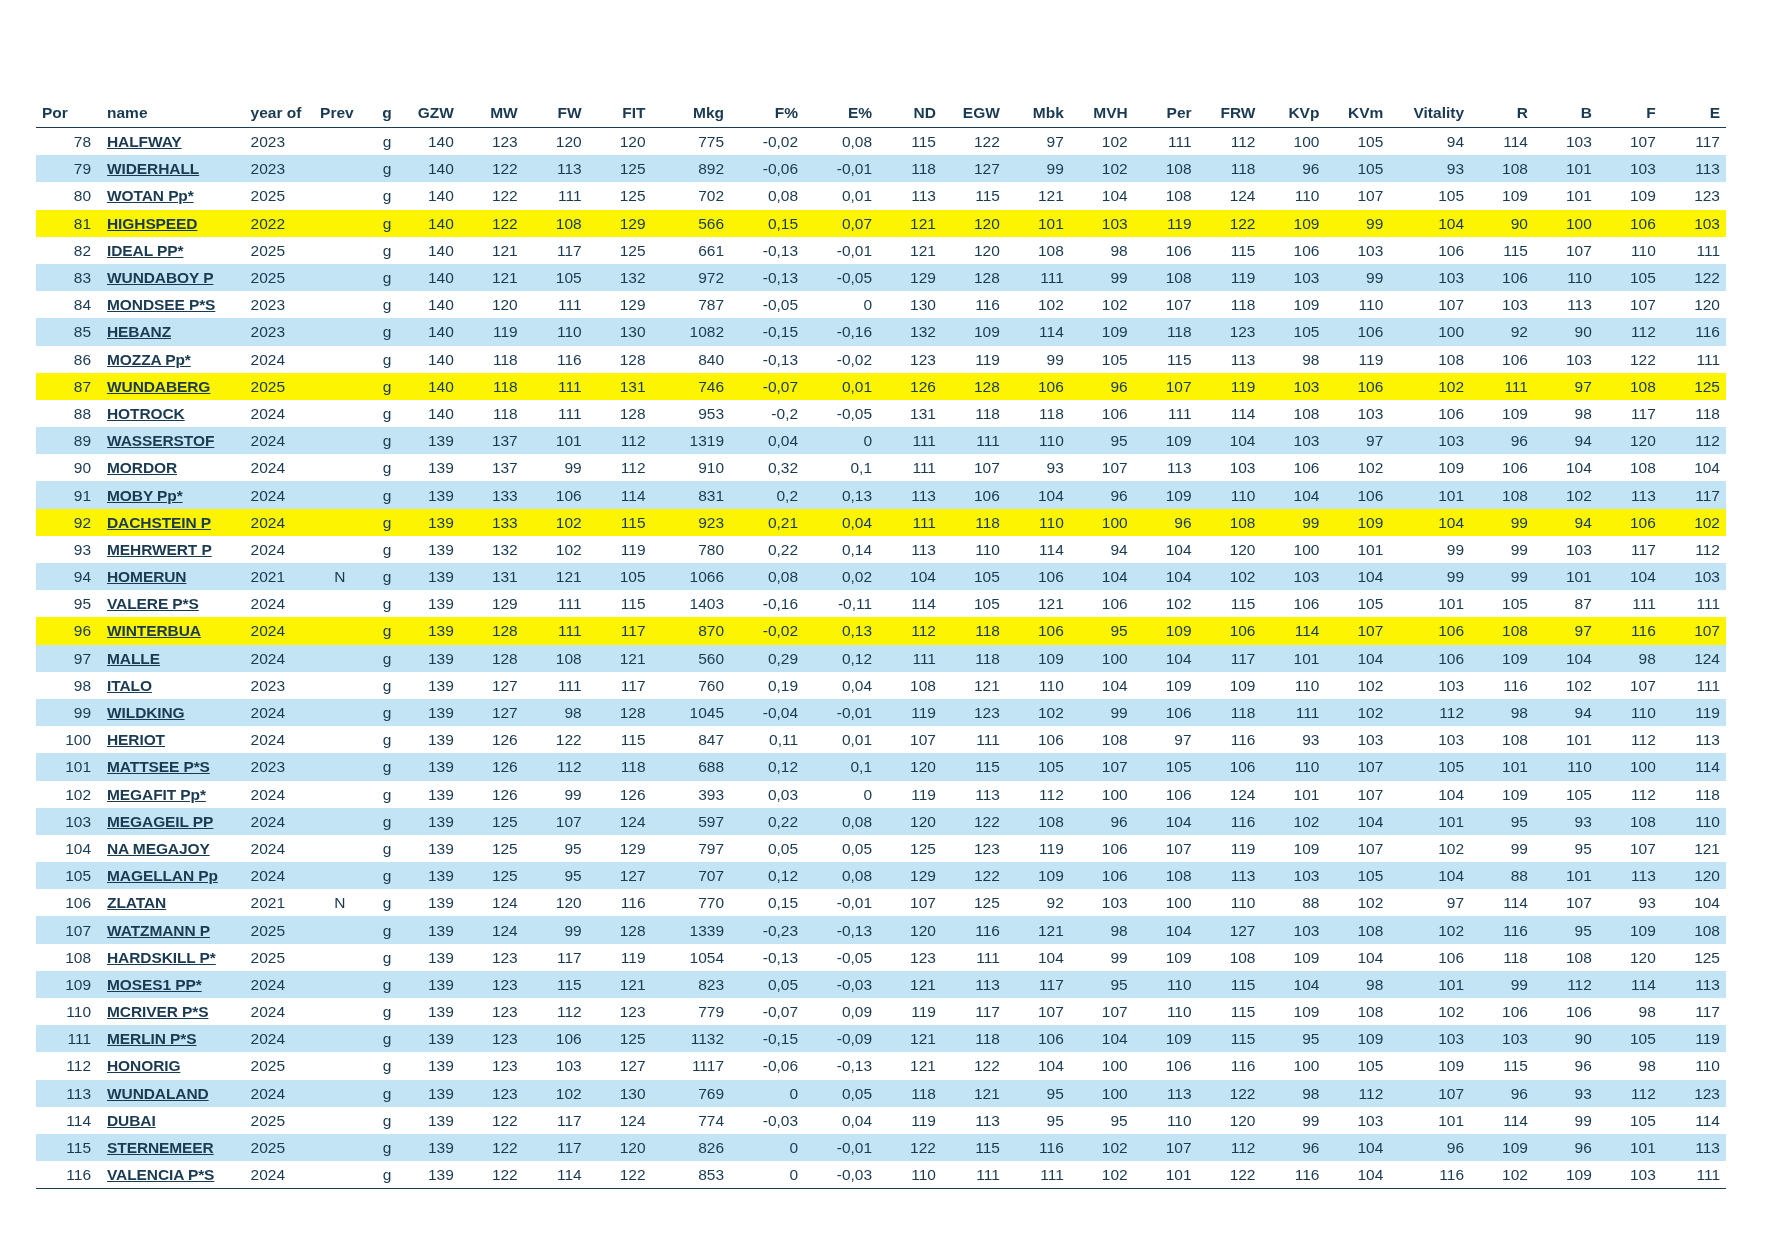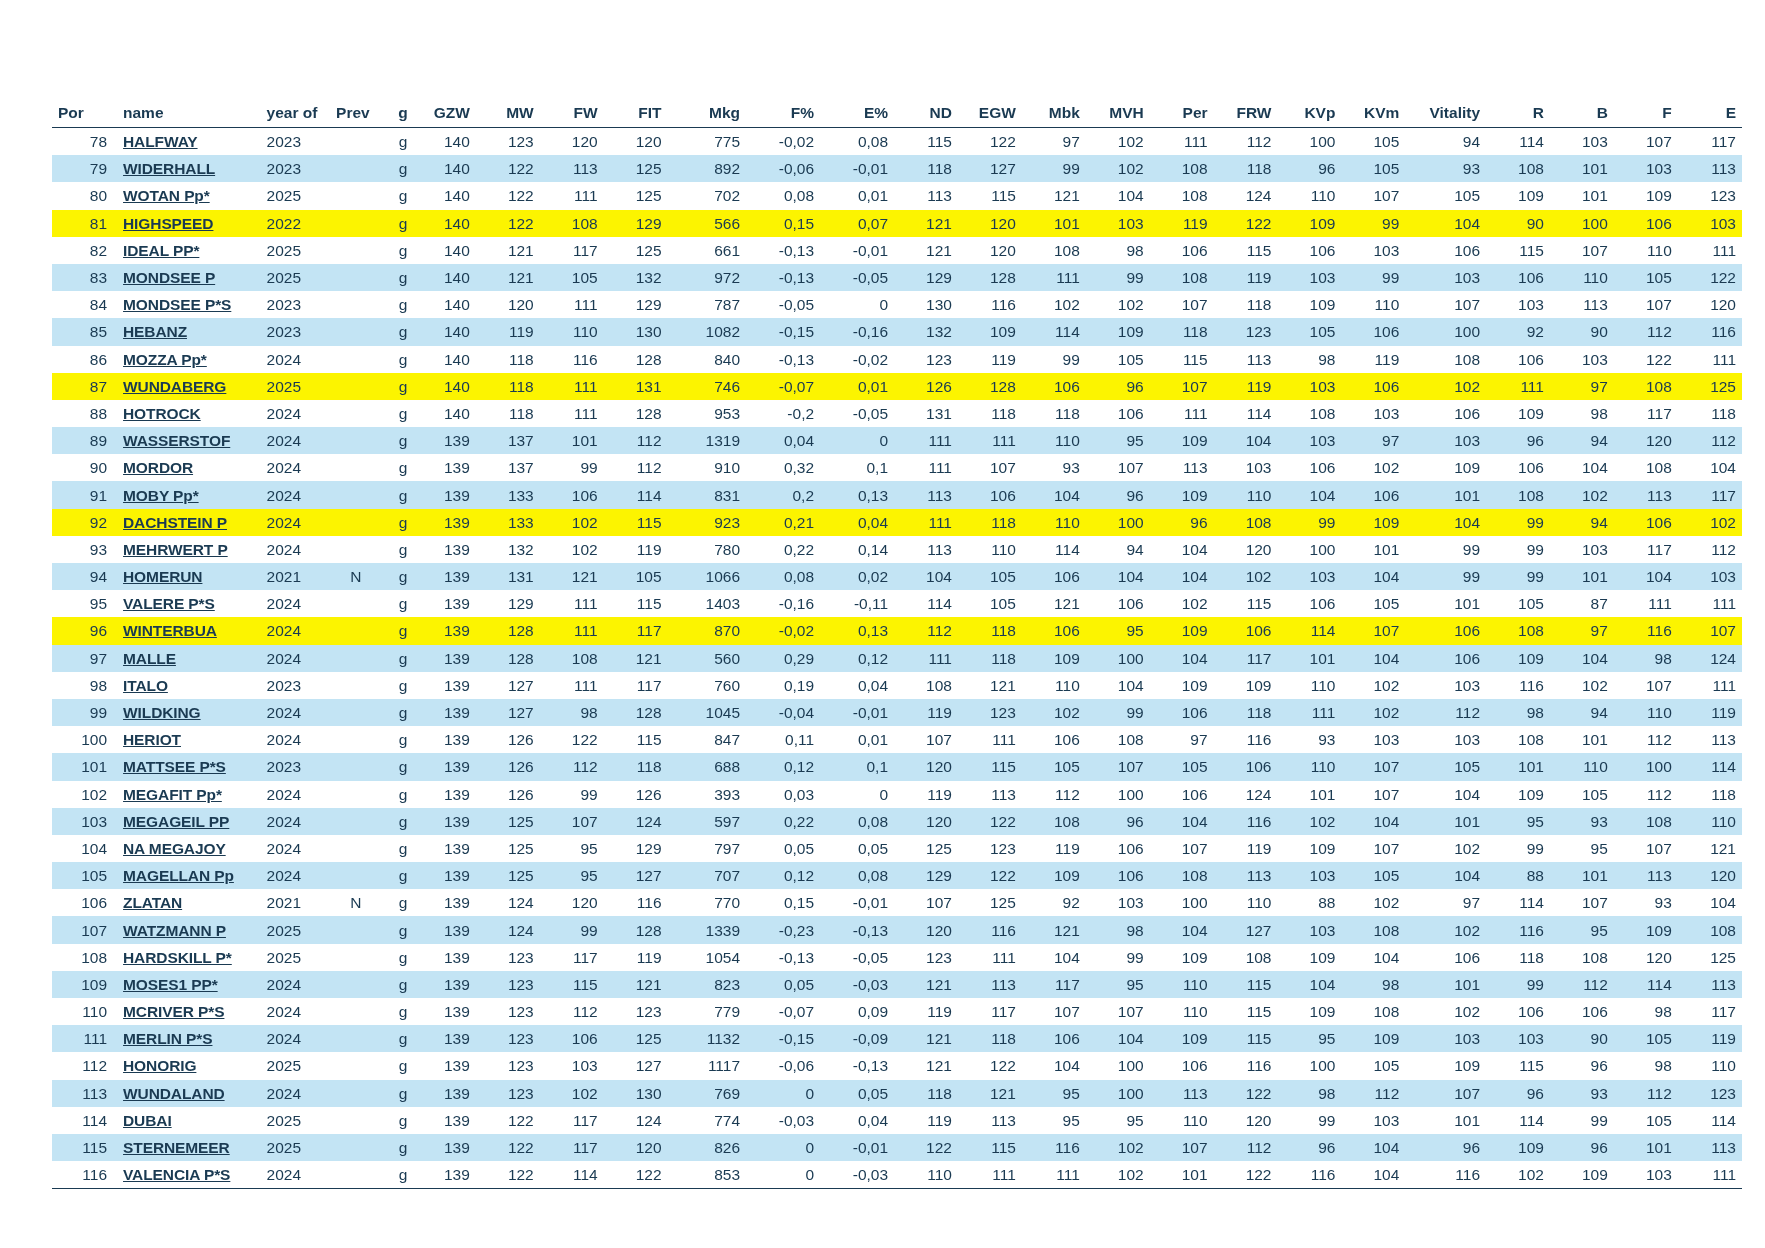--- a/index.html
+++ b/index.html
@@ -18,21 +18,20 @@
     width: 1765px;
     height: 1248px;
     box-sizing: border-box;
     padding: 104px 36px 0 36px;
   }
   table.grid {
     border-collapse: collapse;
     table-layout: fixed;
     width: 1690px;
     font-size: 15.5px;
-    margin-left: 16px;
   }
   table.grid col.c-por      { width: 58px; }
   table.grid col.c-name     { width: 128px; }
   table.grid col.c-year     { width: 62px; }
   table.grid col.c-prev     { width: 46px; }
   table.grid col.c-g        { width: 38px; }
   table.grid col.c-gzw      { width: 46px; }
   table.grid col.c-num      { width: 57px; }
   table.grid col.c-mkg      { width: 70px; }
   table.grid col.c-pct      { width: 66px; }
@@ -269,21 +268,21 @@
           <td>106</td>
           <td>103</td>
           <td>106</td>
           <td>115</td>
           <td>107</td>
           <td>110</td>
           <td>111</td>
         </tr>
         <tr class="band-blue">
           <td class="por">83</td>
-          <td class="name">MONDSEE P</td>
+          <td class="name">WUNDABOY P</td>
           <td class="year">2025</td>
           <td class="prev"></td>
           <td class="g">g</td>
           <td class="gzw">140</td>
           <td>121</td>
           <td>105</td>
           <td>132</td>
           <td>972</td>
           <td>-0,13</td>
           <td>-0,05</td>

